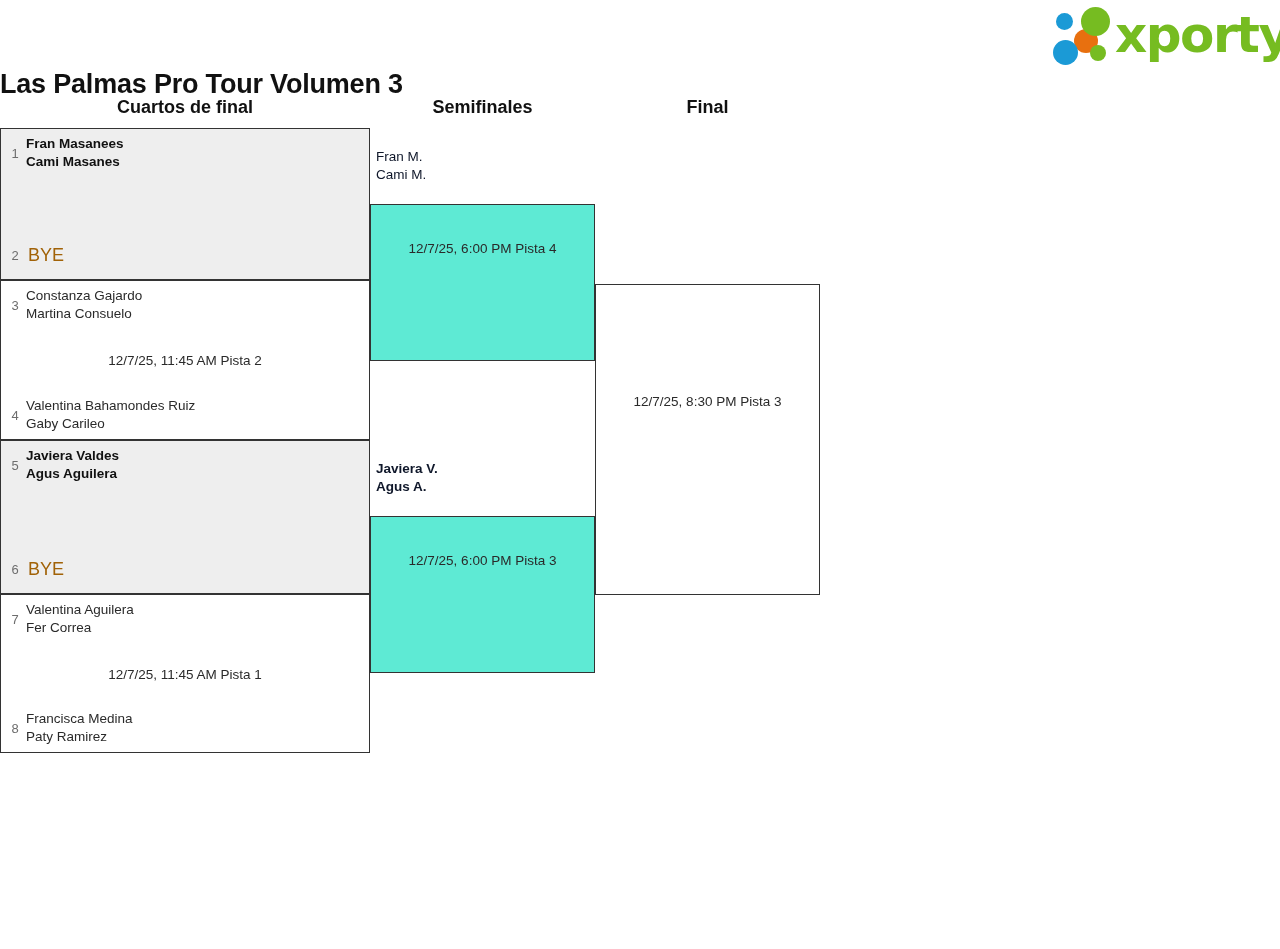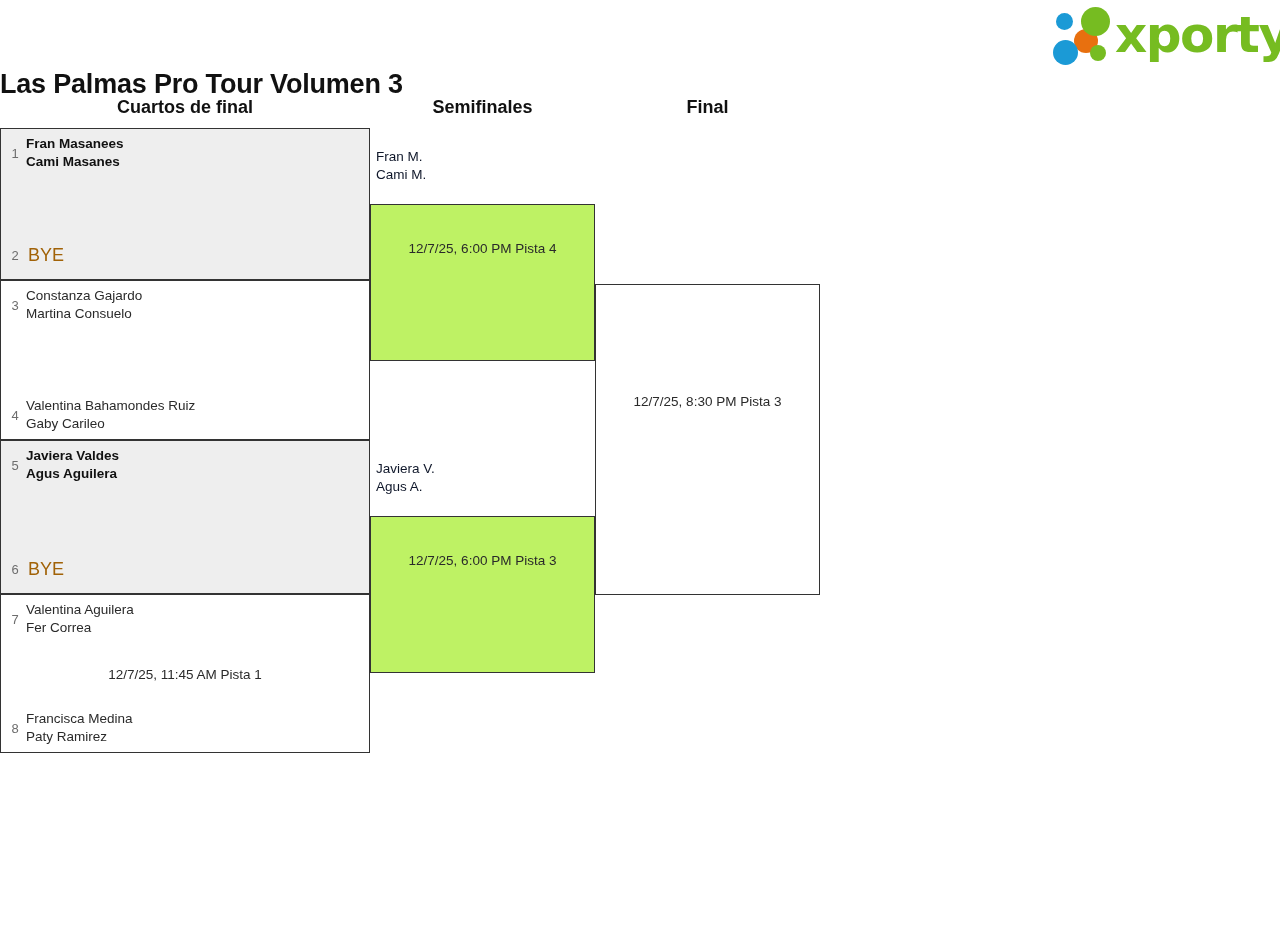--- a/index.html
+++ b/index.html
@@ -82,36 +82,36 @@
   }
   .qf-time {
     position: absolute; left: 0; width: 100%; top: 50%;
     transform: translateY(-50%);
     text-align: center; font-size: 13.5px; color: #2a2a2a;
   }
 
   
   .sf-match {
     position: absolute; left: 370px; width: 225px;
-    border: 1px solid #333333; background: #bef264;
+    border: 1px solid #333333; background: #5eead4;
   }
   #sf-0 { top: 204px; height: 157px; }
   #sf-1 { top: 516px; height: 157px; }
   .sf-time {
     position: absolute; left: 0; width: 100%; top: 36px;
     text-align: center; font-size: 13.5px; color: #2a2a2a;
   }
 
   
   .sf-winner {
     position: absolute; left: 376px;
     font-size: 13.5px; line-height: 18px; color: #0f172a;
   }
   #sf-winner-0 { top: 148px; }
-  #sf-winner-1 { top: 460px; }
+  #sf-winner-1 { top: 460px; font-weight: bold; }
 
   
   #final-match {
     position: absolute; left: 595px; top: 284px;
     width: 225px; height: 311px;
     border: 1px solid #333333; background: #ffffff; padding-left: 24px;
   }
   #final-time {
     position: absolute; left: 0; width: 100%; top: 109px;
     text-align: center; font-size: 13.5px; color: #2a2a2a;
@@ -159,20 +159,21 @@
   </div>
 
   <div class="qf-match" id="qf-1">
     <div class="team-row top">
       <span class="seed">3</span>
       <span class="players">
         <span class="player-line">Constanza Gajardo</span>
         <span class="player-line">Martina Consuelo</span>
       </span>
     </div>
+    <div class="qf-time">12/7/25, 11:45 AM Pista 2</div>
     <div class="team-row bottom">
       <span class="seed">4</span>
       <span class="players">
         <span class="player-line">Valentina Bahamondes Ruiz</span>
         <span class="player-line">Gaby Carileo</span>
       </span>
     </div>
   </div>
 
   <div class="qf-match shaded" id="qf-2">

